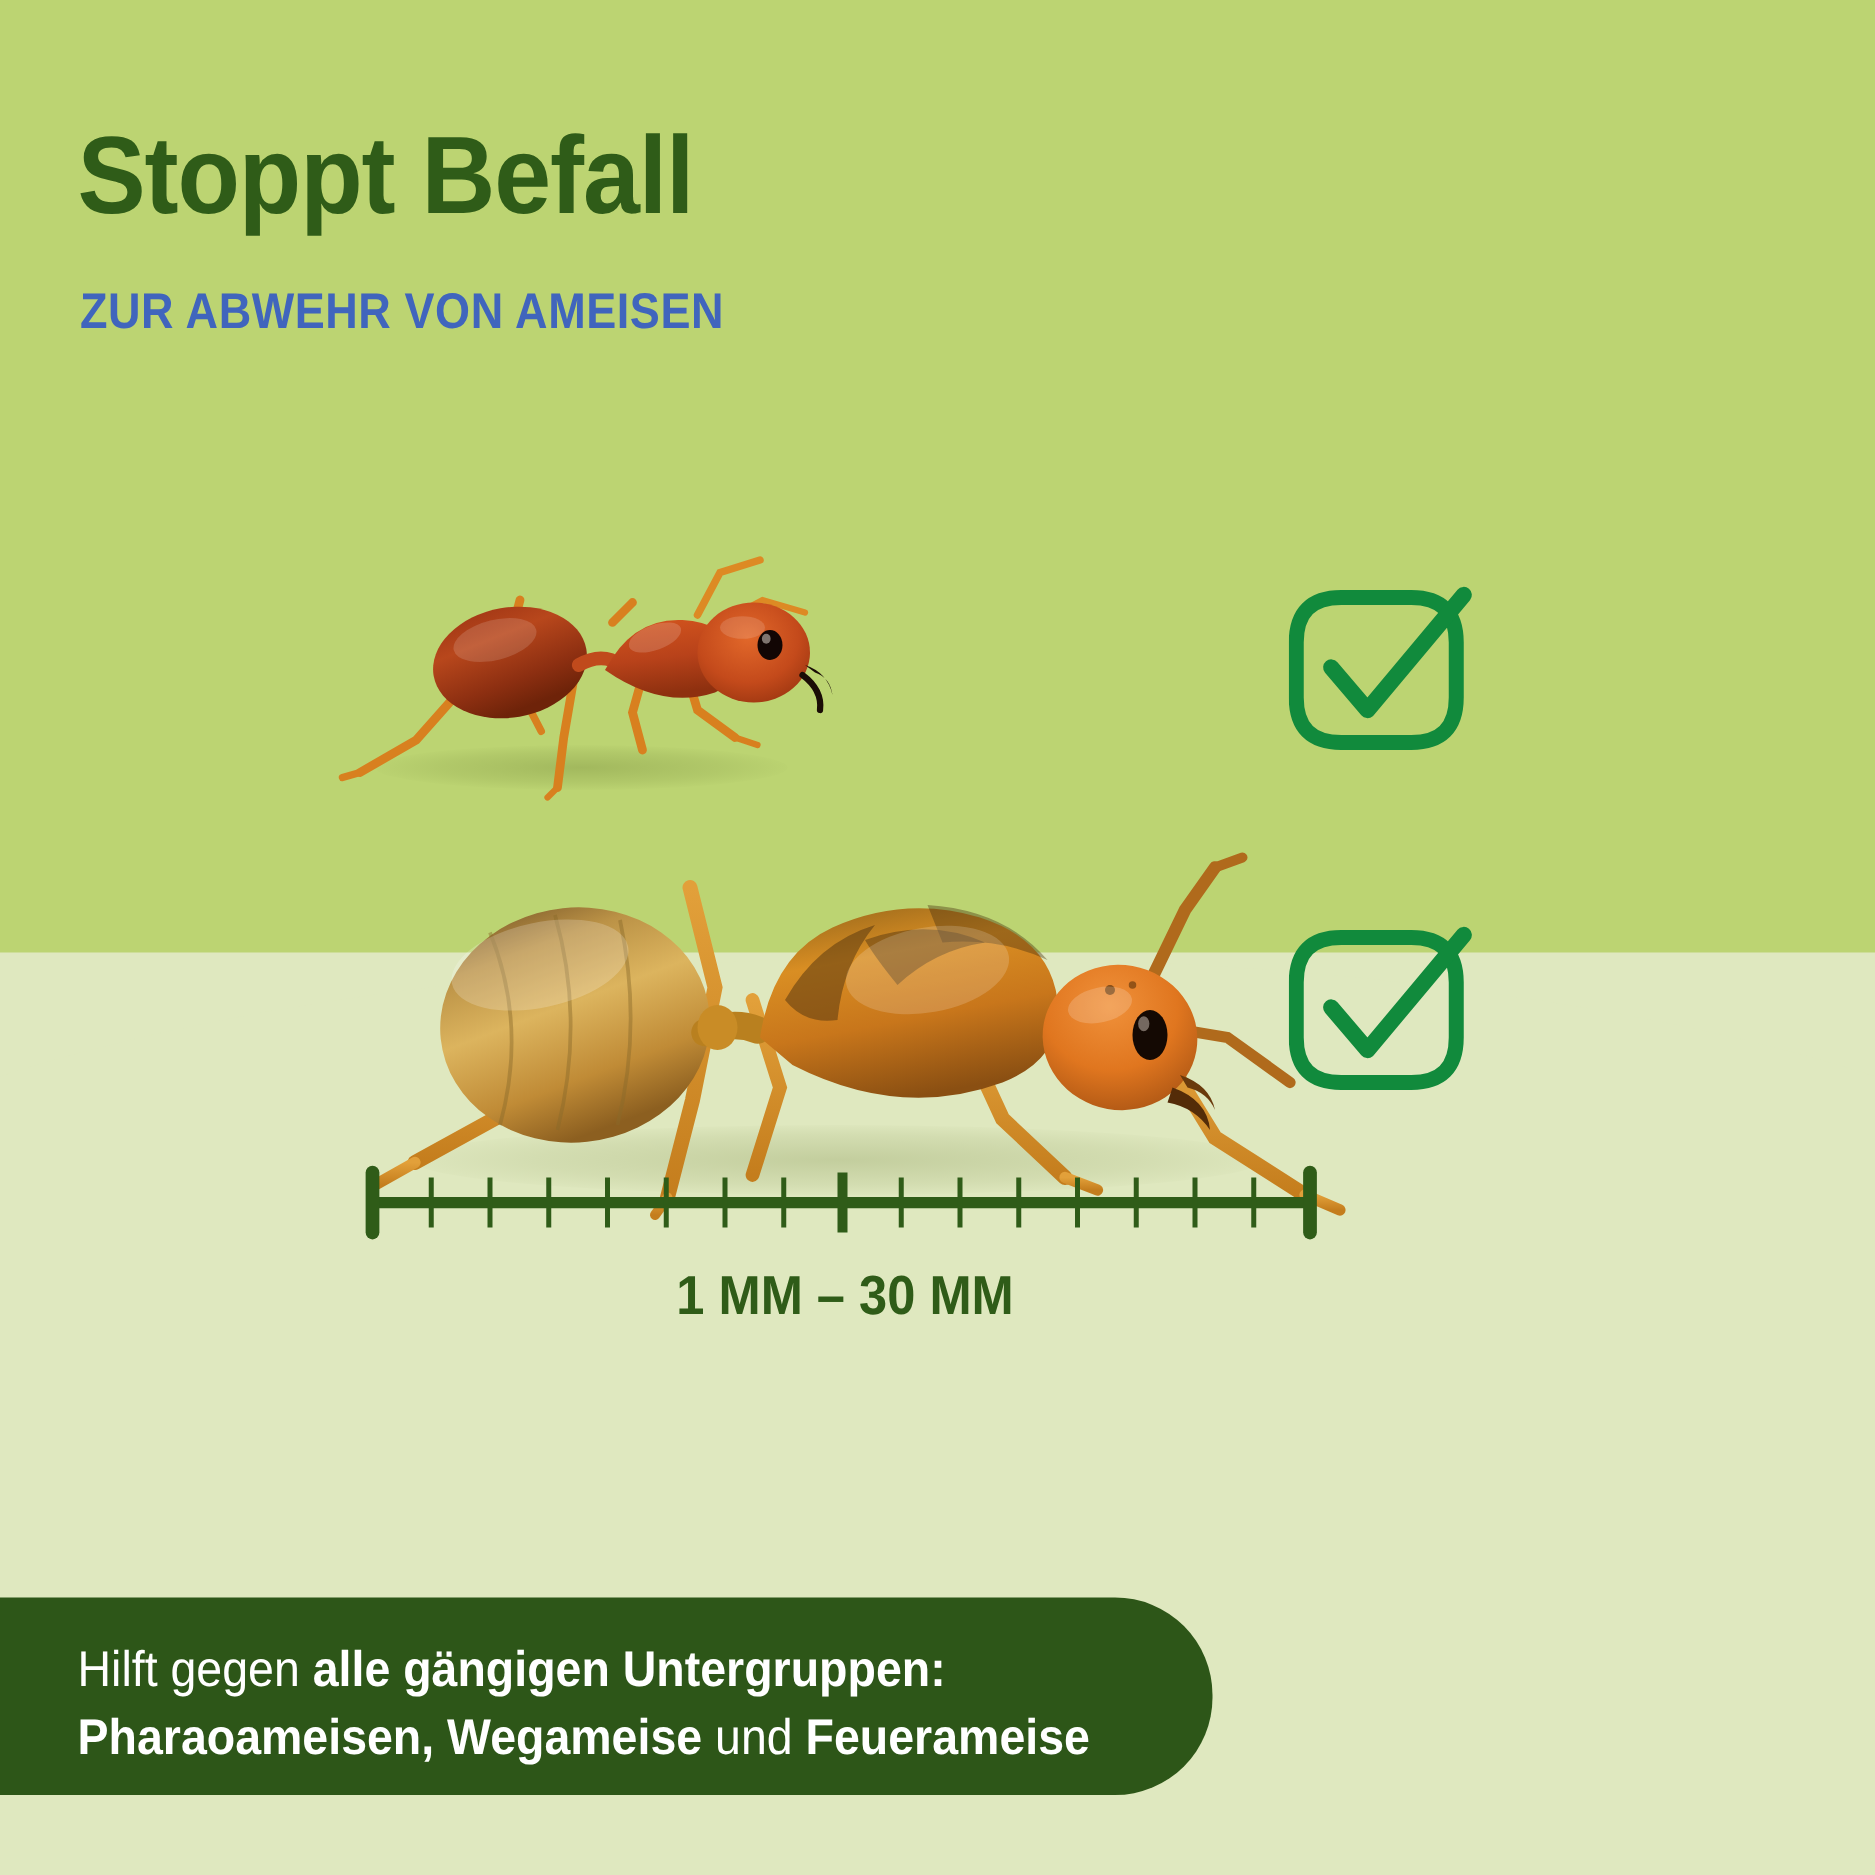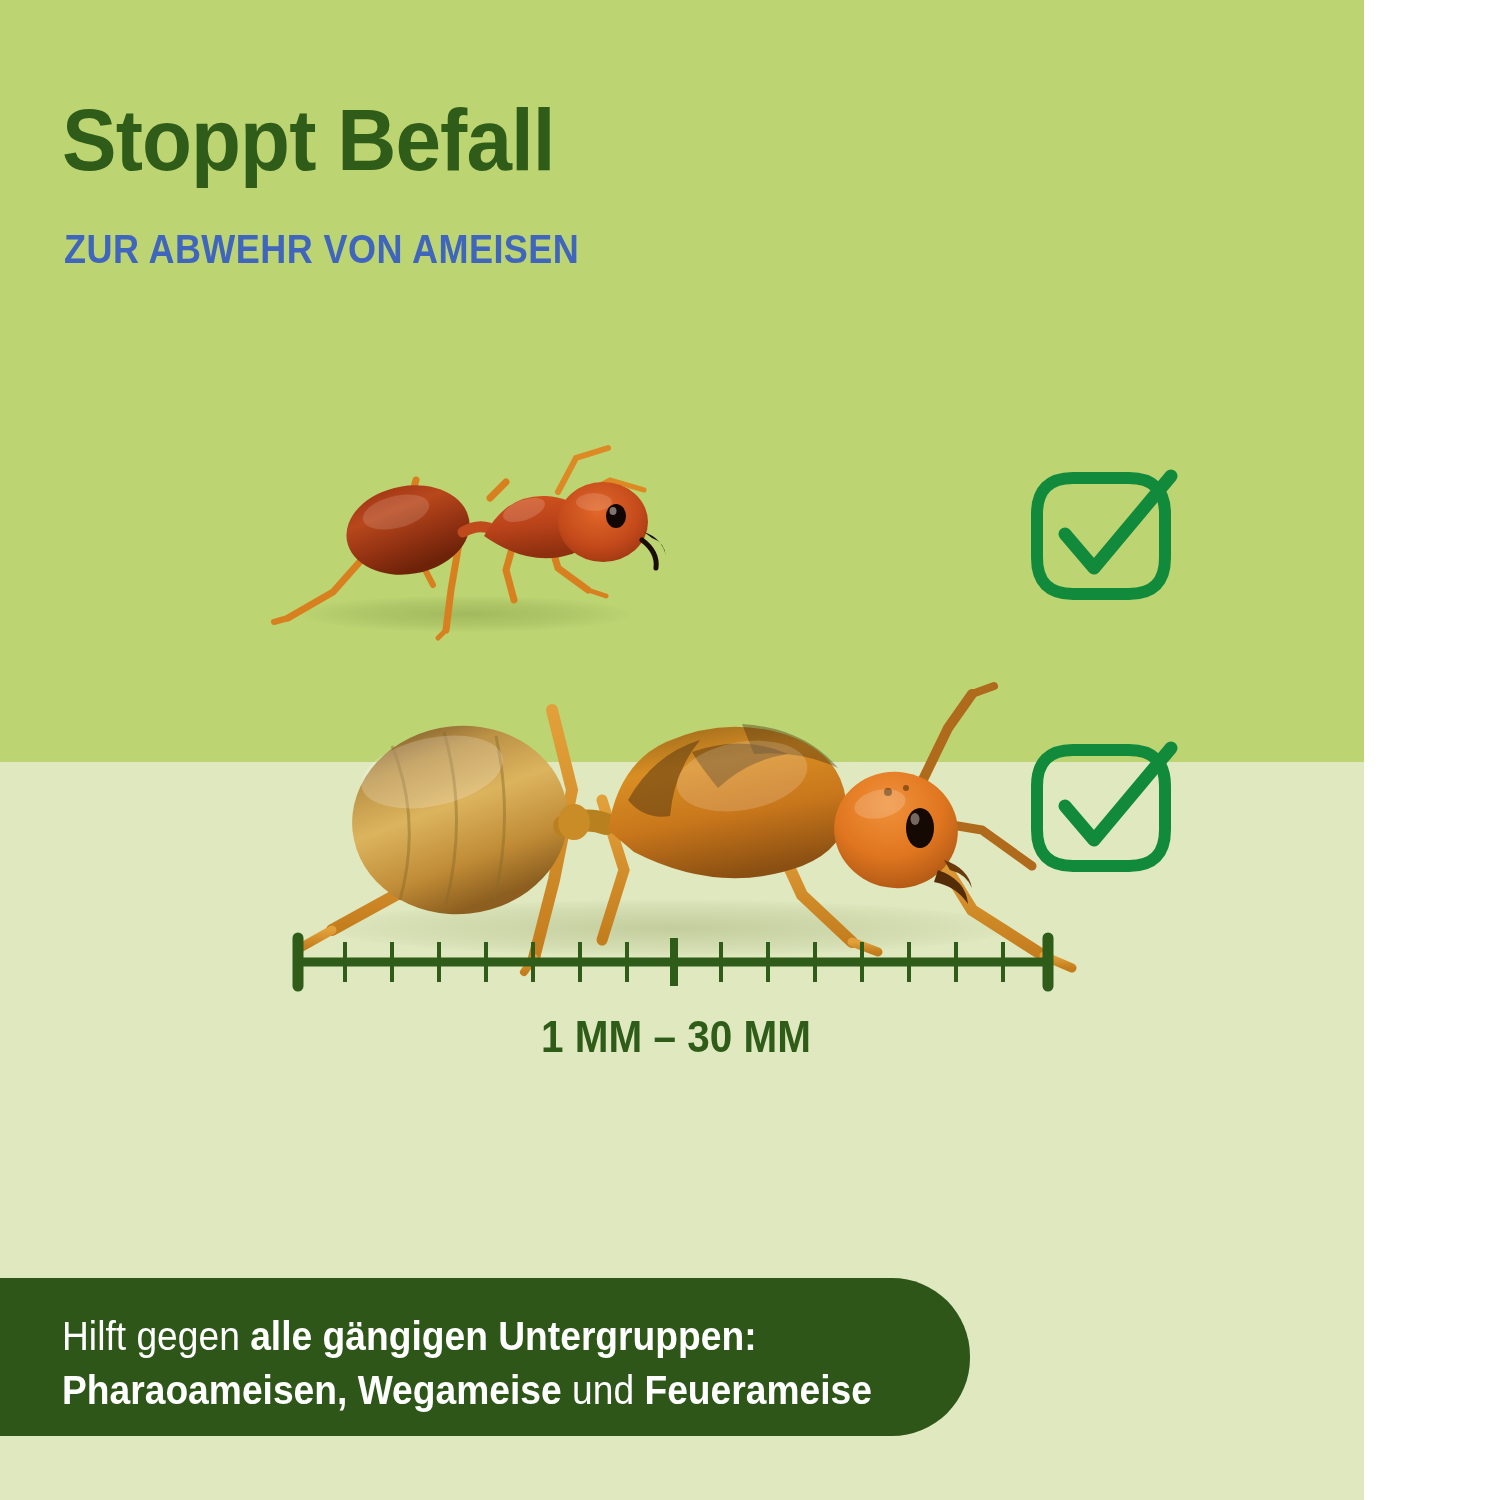--- a/index.html
+++ b/index.html
@@ -2,21 +2,21 @@
 <html><head>
 <meta charset="utf-8">
 <style>
   html, body {
     margin: 0;
     padding: 0;
     background: #ffffff;
   }
   .canvas {
     position: relative;
-    width: 1364px;
+    width: 1500px;
     height: 1500px;
     overflow: hidden;
     background: #bcd472;
     font-family: "Liberation Sans", sans-serif;
   }
 
   
   .bg-top {
     position: absolute;
     left: 0; top: 0;

